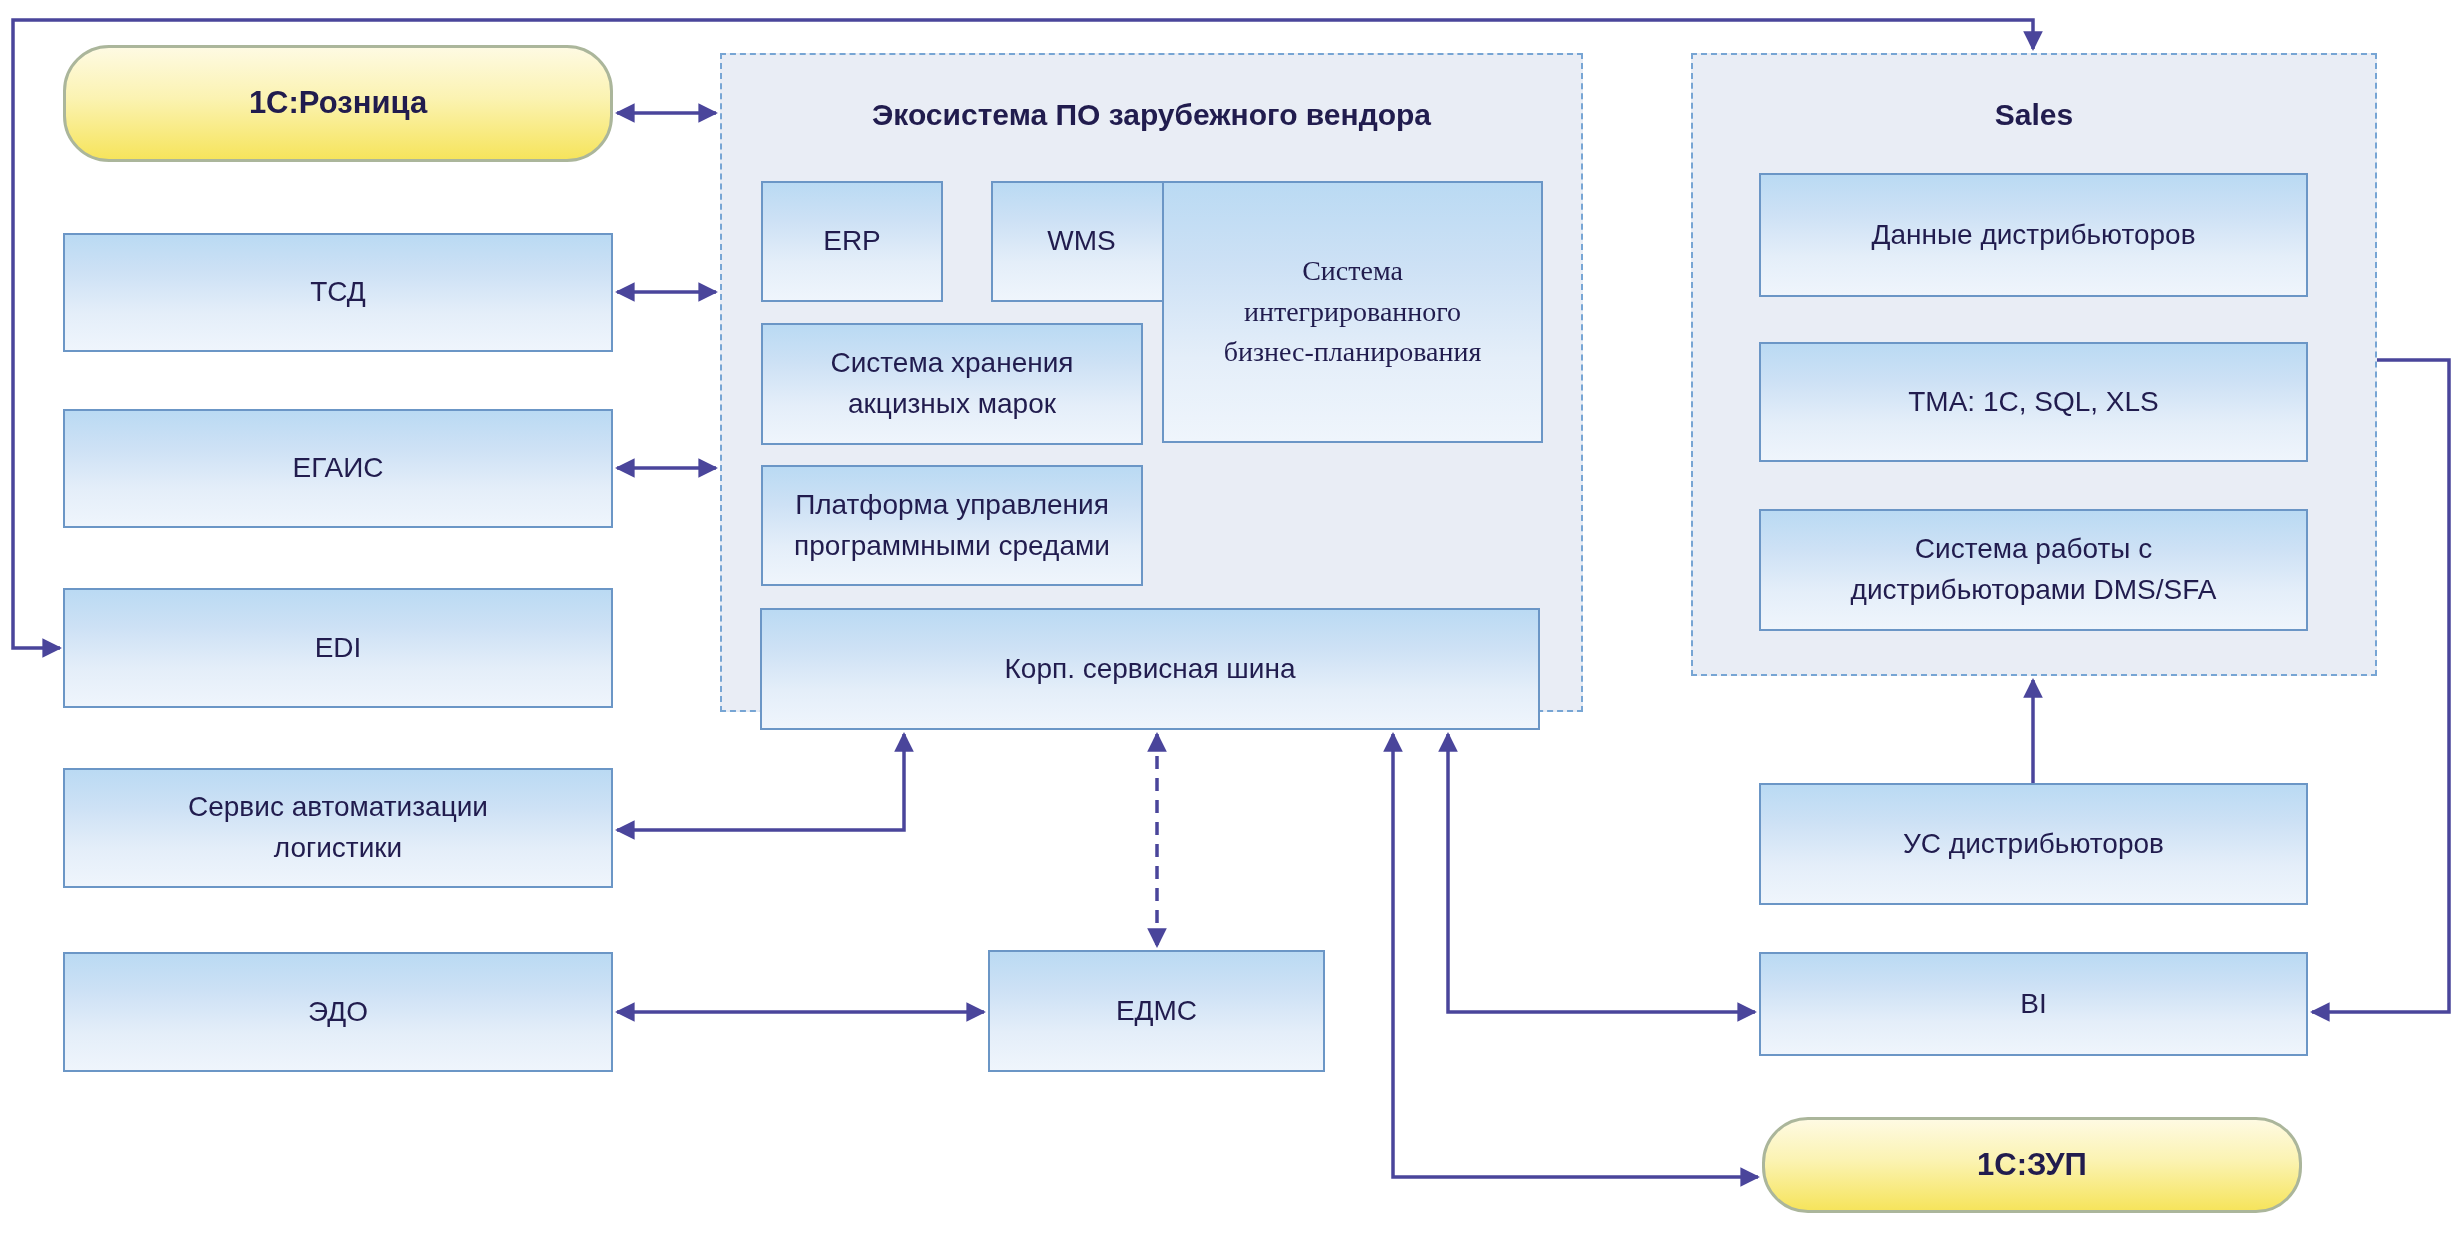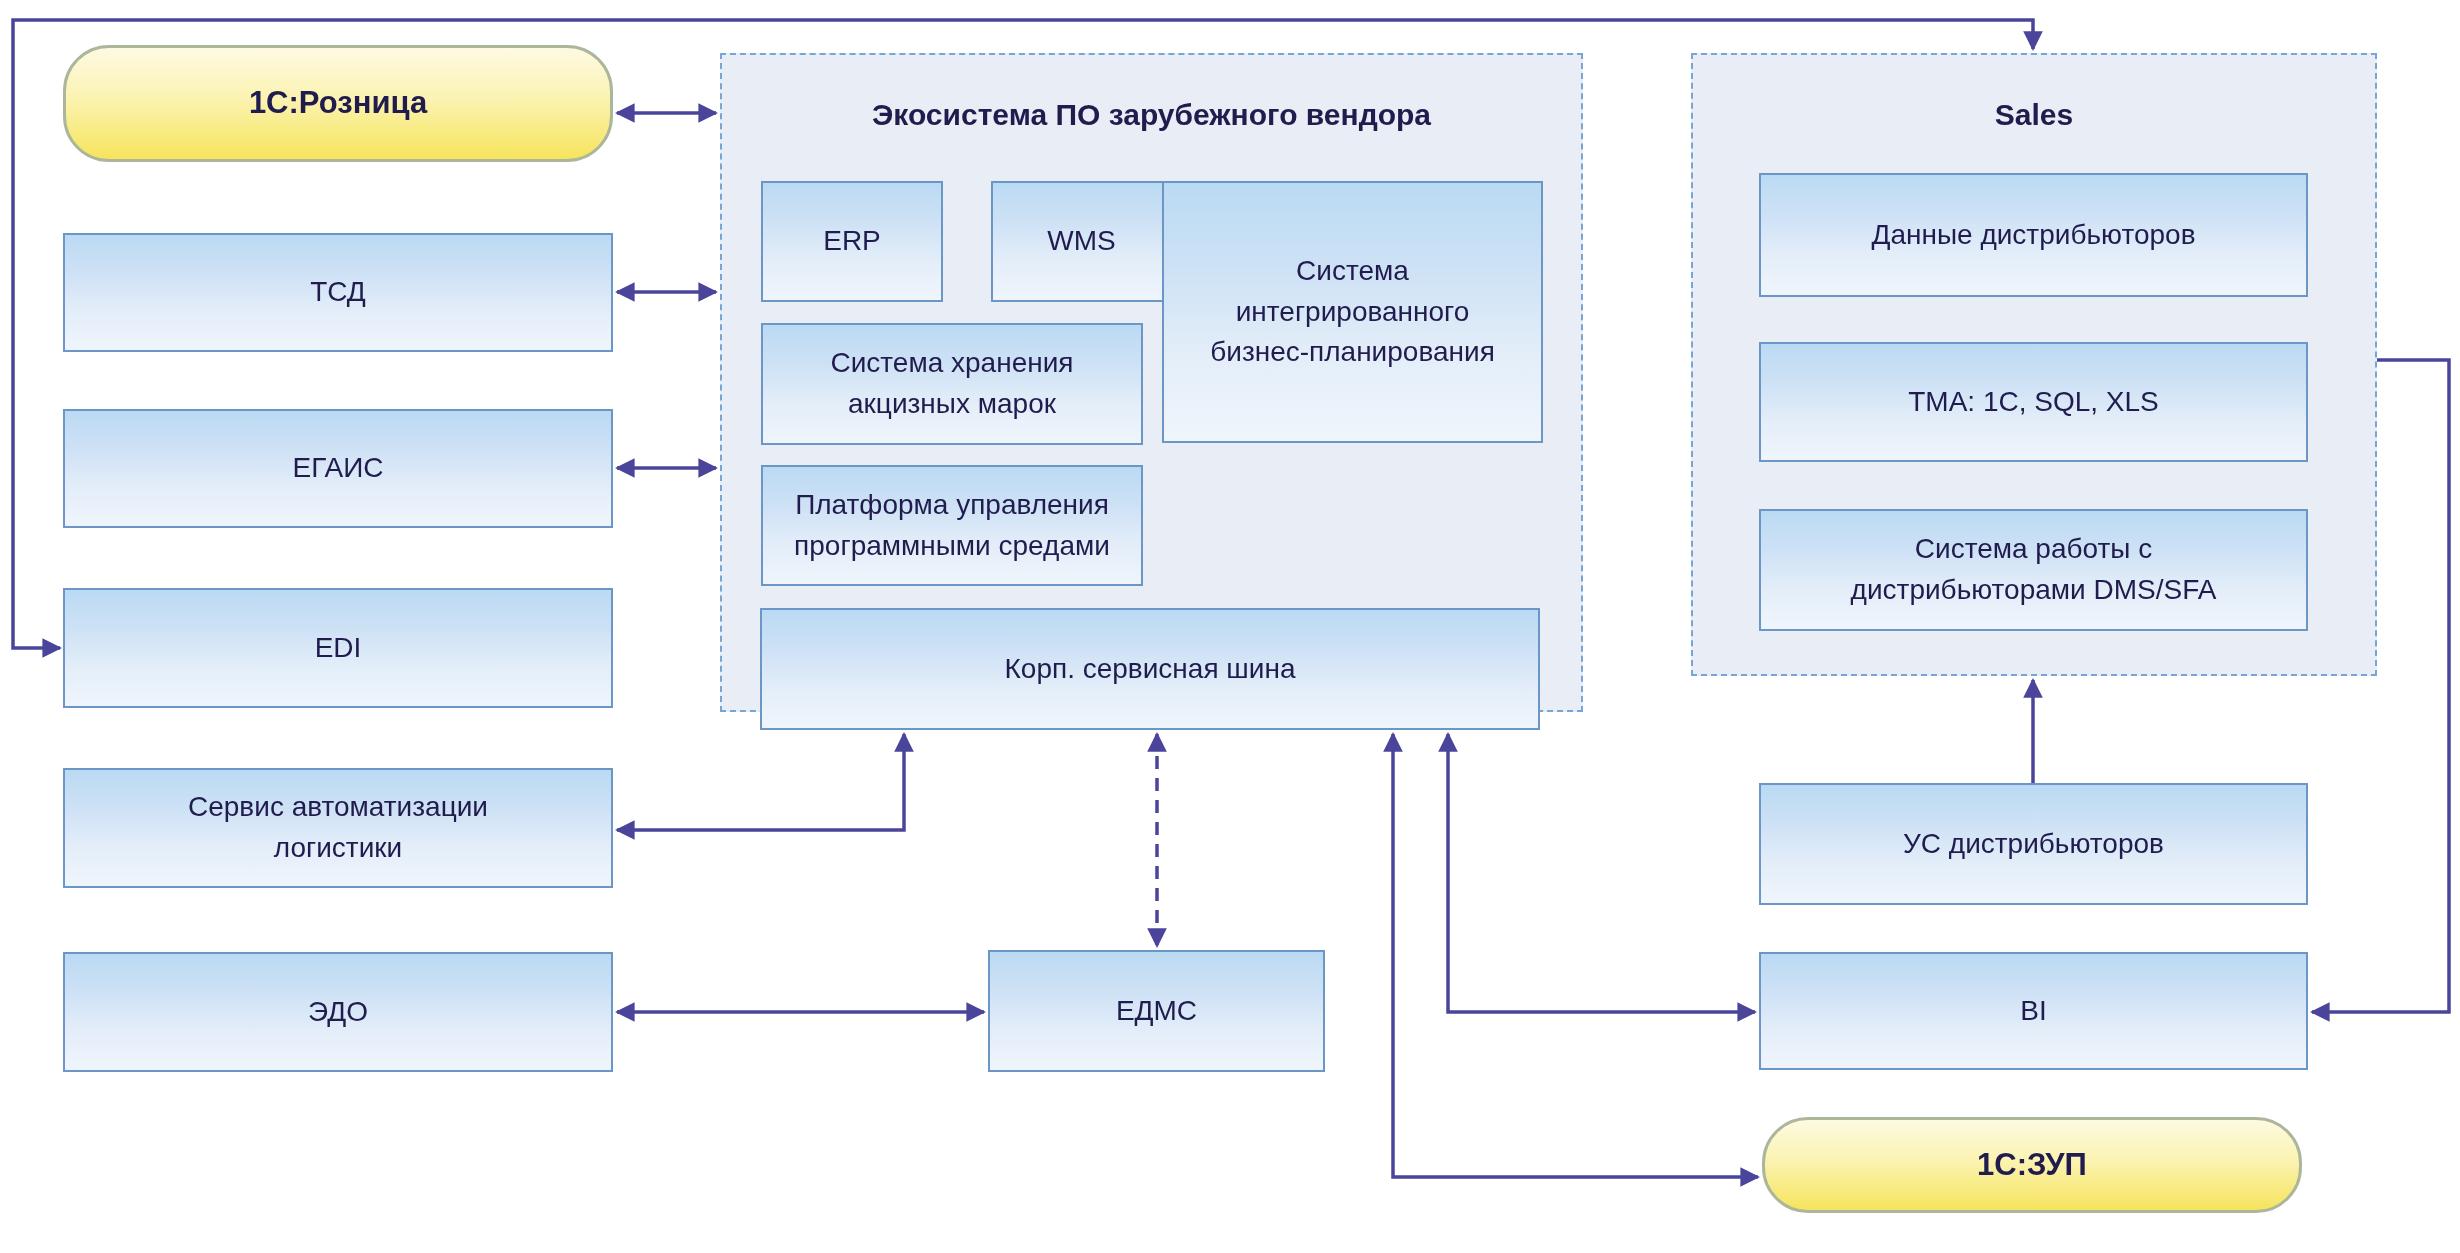--- a/index.html
+++ b/index.html
@@ -63,21 +63,21 @@
     <span>ЭДО</span>
   </div>
 
   <div class="node blue" style="left:761px; top:181px; width:182px; height:121px;">
     <span>ERP</span>
   </div>
   <div class="node blue" style="left:959px; top:181px; width:181px; height:121px;margin-left:32px;">
     <span>WMS</span>
   </div>
   <div class="node blue" style="left:1162px; top:181px; width:381px; height:262px;">
-    <span style="max-width:300px; display:inline-block;">Система интегрированного бизнес-планирования</span>
+    <span style="max-width:300px; display:inline-block;font-family:Liberation Serif, serif;">Система интегрированного бизнес-планирования</span>
   </div>
   <div class="node blue" style="left:761px; top:323px; width:382px; height:122px;">
     <span style="max-width:310px; display:inline-block;">Система хранения акцизных марок</span>
   </div>
   <div class="node blue" style="left:761px; top:465px; width:382px; height:121px;">
     <span style="max-width:375px; display:inline-block;">Платформа управления программными средами</span>
   </div>
   <div class="node blue" style="left:760px; top:608px; width:780px; height:122px;">
     <span>Корп. сервисная шина</span>
   </div>
@@ -88,21 +88,21 @@
   <div class="node blue" style="left:1759px; top:342px; width:549px; height:120px;">
     <span>ТМА: 1С, SQL, XLS</span>
   </div>
   <div class="node blue" style="left:1759px; top:509px; width:549px; height:122px;">
     <span style="max-width:440px; display:inline-block;">Система работы с дистрибьюторами DMS/SFA</span>
   </div>
 
   <div class="node blue" style="left:1759px; top:783px; width:549px; height:122px;">
     <span>УС дистрибьюторов</span>
   </div>
-  <div class="node blue" style="left:1759px; top:952px; width:549px; height:118px;">
+  <div class="node blue" style="left:1759px; top:952px; width:549px; height:104px;">
     <span>BI</span>
   </div>
   <div class="node yellow" style="left:1762px; top:1117px; width:540px; height:96px;">
     <span>1С:ЗУП</span>
   </div>
 
   <div class="node blue" style="left:988px; top:950px; width:337px; height:122px;">
     <span>ЕДМС</span>
   </div>
 

